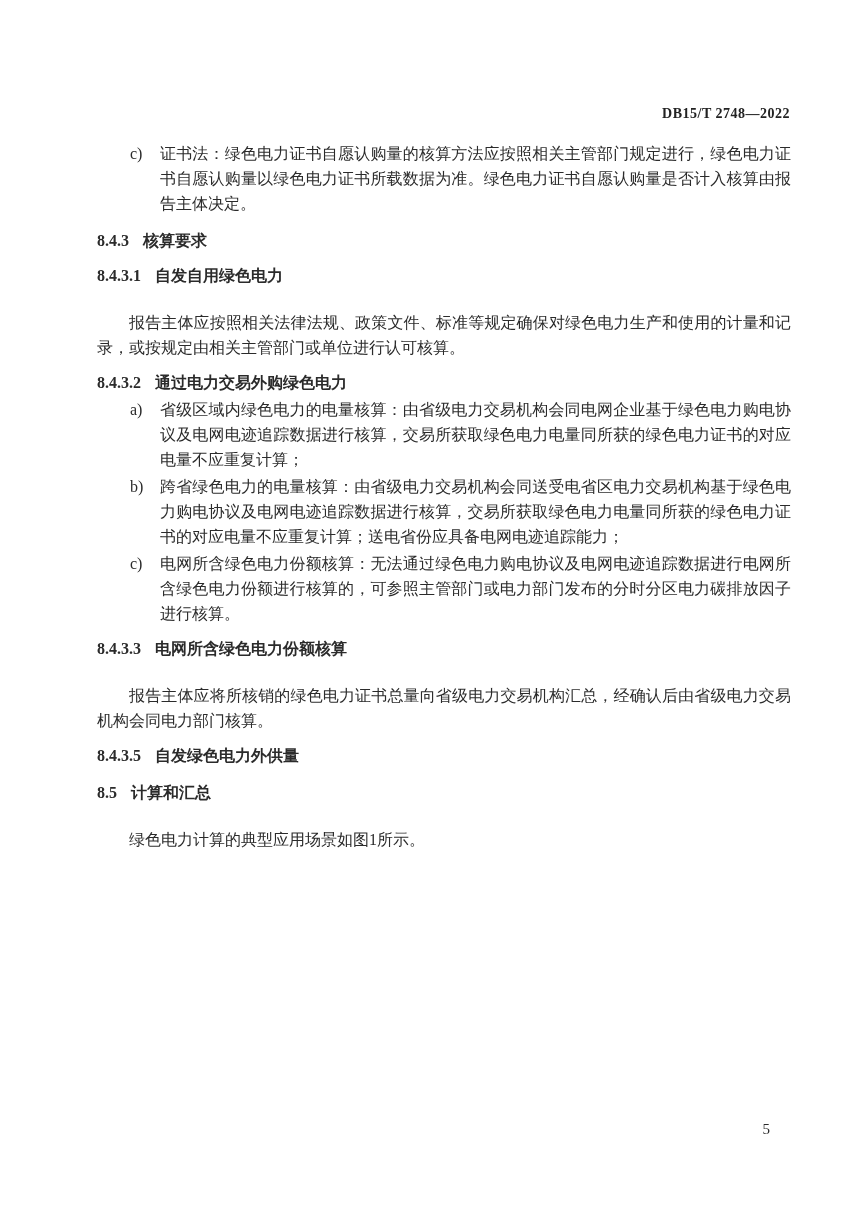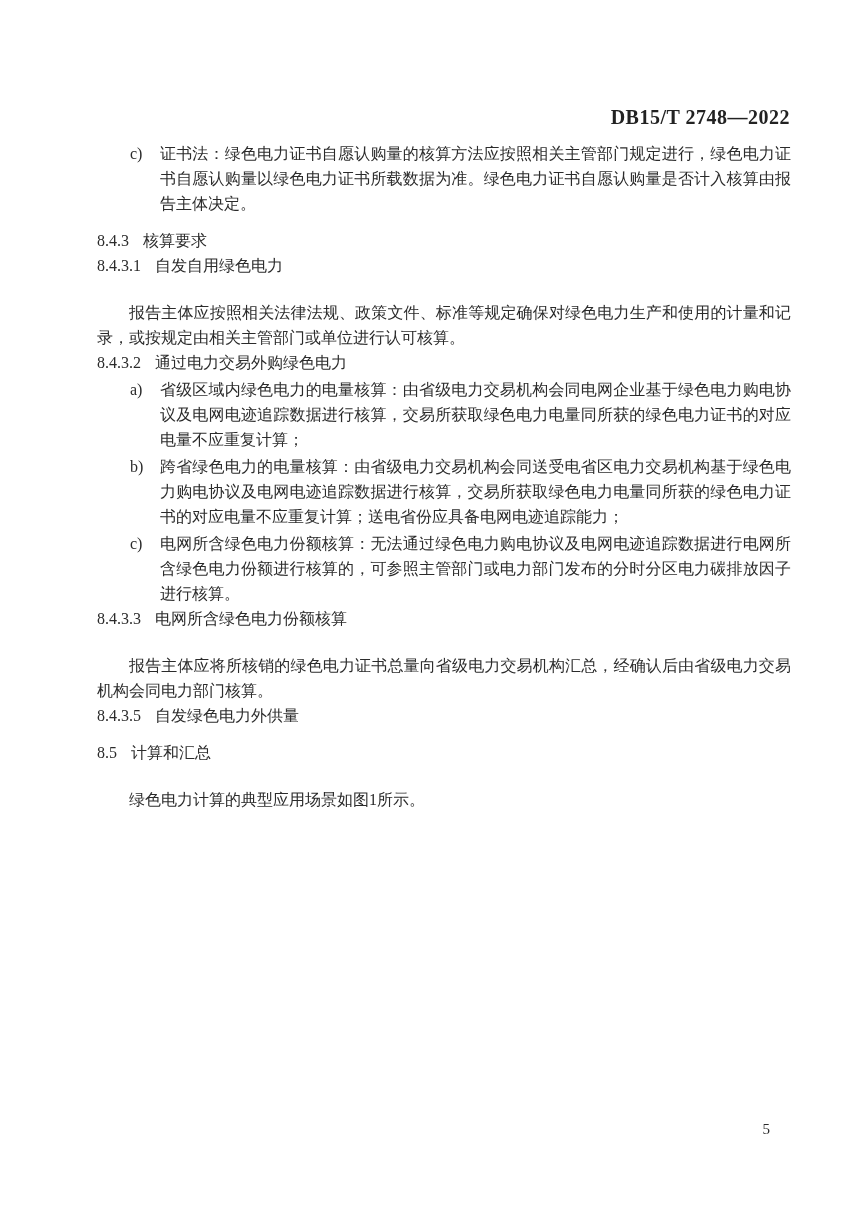--- a/index.html
+++ b/index.html
@@ -17,44 +17,44 @@
   }
   .page {
     position: absolute;
     inset: 0;
     background: #ffffff;
   }
   .doc-header {
     position: absolute;
     top: 106px;
     right: 78px;
-    font-size: 20px;
+    font-size: 14px;
     font-weight: bold;
     letter-spacing: 0.5px;
     color: #222222;
   }
   .content {
     position: absolute;
     top: 139px;
     left: 97px;
     width: 694px;
     font-size: 16px;
     line-height: 25px;
     text-align: justify;
   }
   .content > * {
     margin: 0;
   }
   .heading {
-    font-weight: normal;
+    font-weight: bold;
     text-align: left;
     white-space: nowrap;
   }
   .heading.h3 { margin-top: 12px; }
-  .heading.h4 { }
+  .heading.h4 { margin-top: 10px; }
   .heading .hnum { margin-right: 14px; }
   .para {
     margin-top: 22px;
     text-indent: 32px;
   }
   .list-item {
     position: relative;
     padding-left: 63px;
     margin-top: 2px;
   }

